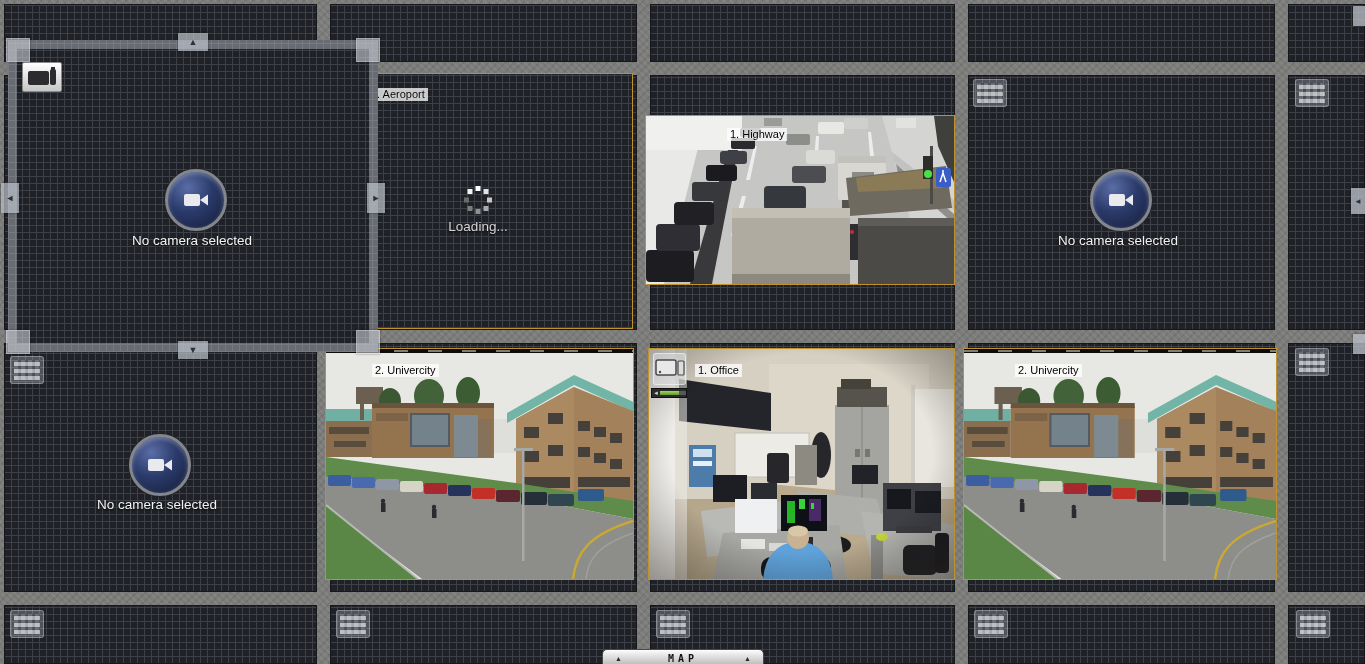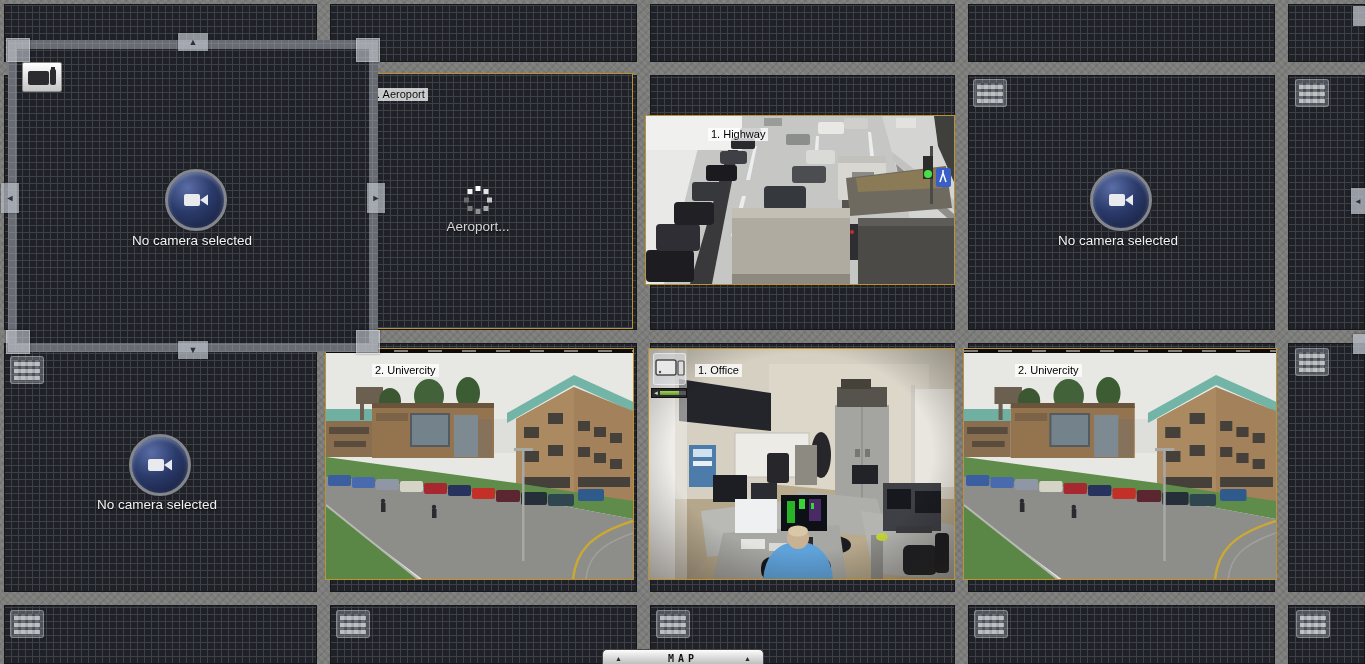--- a/index.html
+++ b/index.html
@@ -119,21 +119,21 @@
     <svg width="30" height="30" viewBox="0 0 30 30">
       <rect x="12.5" y="1" width="5" height="5" fill="#ffffff"></rect>
       <rect x="20.5" y="4" width="5" height="5" fill="#e4e4e4"></rect>
       <rect x="24" y="12.5" width="5" height="5" fill="#c8c8c8"></rect>
       <rect x="20.5" y="21" width="5" height="5" fill="#ababab"></rect>
       <rect x="12.5" y="24" width="5" height="5" fill="#909090"></rect>
       <rect x="4.5" y="21" width="5" height="5" fill="#7c7c7c"></rect>
       <rect x="1" y="12.5" width="5" height="5" fill="#6a6a6a"></rect>
       <rect x="4.5" y="4" width="5" height="5" fill="#f2f2f2"></rect>
     </svg>
-    <div class="loadtext">Aeroport...</div>
+    <div class="loadtext">Loading...</div>
   </div>
 
   <div class="video" style="left:645px;top:115px;width:308px;height:168px;">
     <svg viewBox="0 0 308 168" preserveAspectRatio="none">
       <rect width="308" height="168" fill="#c6c7c5"></rect>
       <polygon points="0,0 60,0 18,168 0,168" fill="#e9eae8"></polygon>
       <rect x="0" y="0" width="96" height="34" fill="#f0f1ef"></rect>
       <polygon points="236,0 308,0 308,168 282,168" fill="#d4d5d3"></polygon>
       <polygon points="288,0 308,0 308,66 292,30" fill="#3f3f3b"></polygon>
       <polygon points="44,168 82,34 92,34 66,168" fill="#39393b"></polygon>
@@ -175,21 +175,21 @@
       <rect x="86" y="158" width="118" height="10" fill="#8e897e"></rect>
       <rect x="212" y="102" width="96" height="66" fill="#4c4a46"></rect>
       <rect x="212" y="102" width="96" height="8" fill="#5e5c58"></rect>
       <rect x="284" y="30" width="3" height="58" fill="#4a4a48"></rect>
       <rect x="277" y="40" width="10" height="23" fill="#2c2c2a"></rect>
       <circle cx="282" cy="58" r="4" fill="#48e048"></circle>
       <rect x="290" y="52" width="15" height="19" rx="2" fill="#3a5ec8"></rect>
       <path d="M294,66 l3,-9 l3,9 M297,57 l0,-3" stroke="#ffffff" stroke-width="1.5" fill="none"></path>
     </svg>
   </div>
-  <div class="chip" style="left:708px;top:128px;">1. Highway</div>
+  <div class="chip" style="left:727px;top:128px;">1. Highway</div>
 
   <div class="video" style="left:325px;top:348px;width:307px;height:230px;">
     <svg viewBox="0 0 307 230" preserveAspectRatio="none">
       <rect width="307" height="230" fill="#e7e7e4"></rect>
       <rect y="70" width="307" height="34" fill="#dededa"></rect>
       <rect x="0" y="60" width="46" height="13" fill="#6fb0a2"></rect>
       <rect x="0" y="72" width="46" height="36" fill="#8a6e50"></rect>
       <rect x="3" y="78" width="40" height="7" fill="#5a4c3c"></rect>
       <rect x="8" y="92" width="32" height="6" fill="#5a4c3c"></rect>
       <rect x="30" y="38" width="27" height="17" fill="#6b5f50"></rect>

